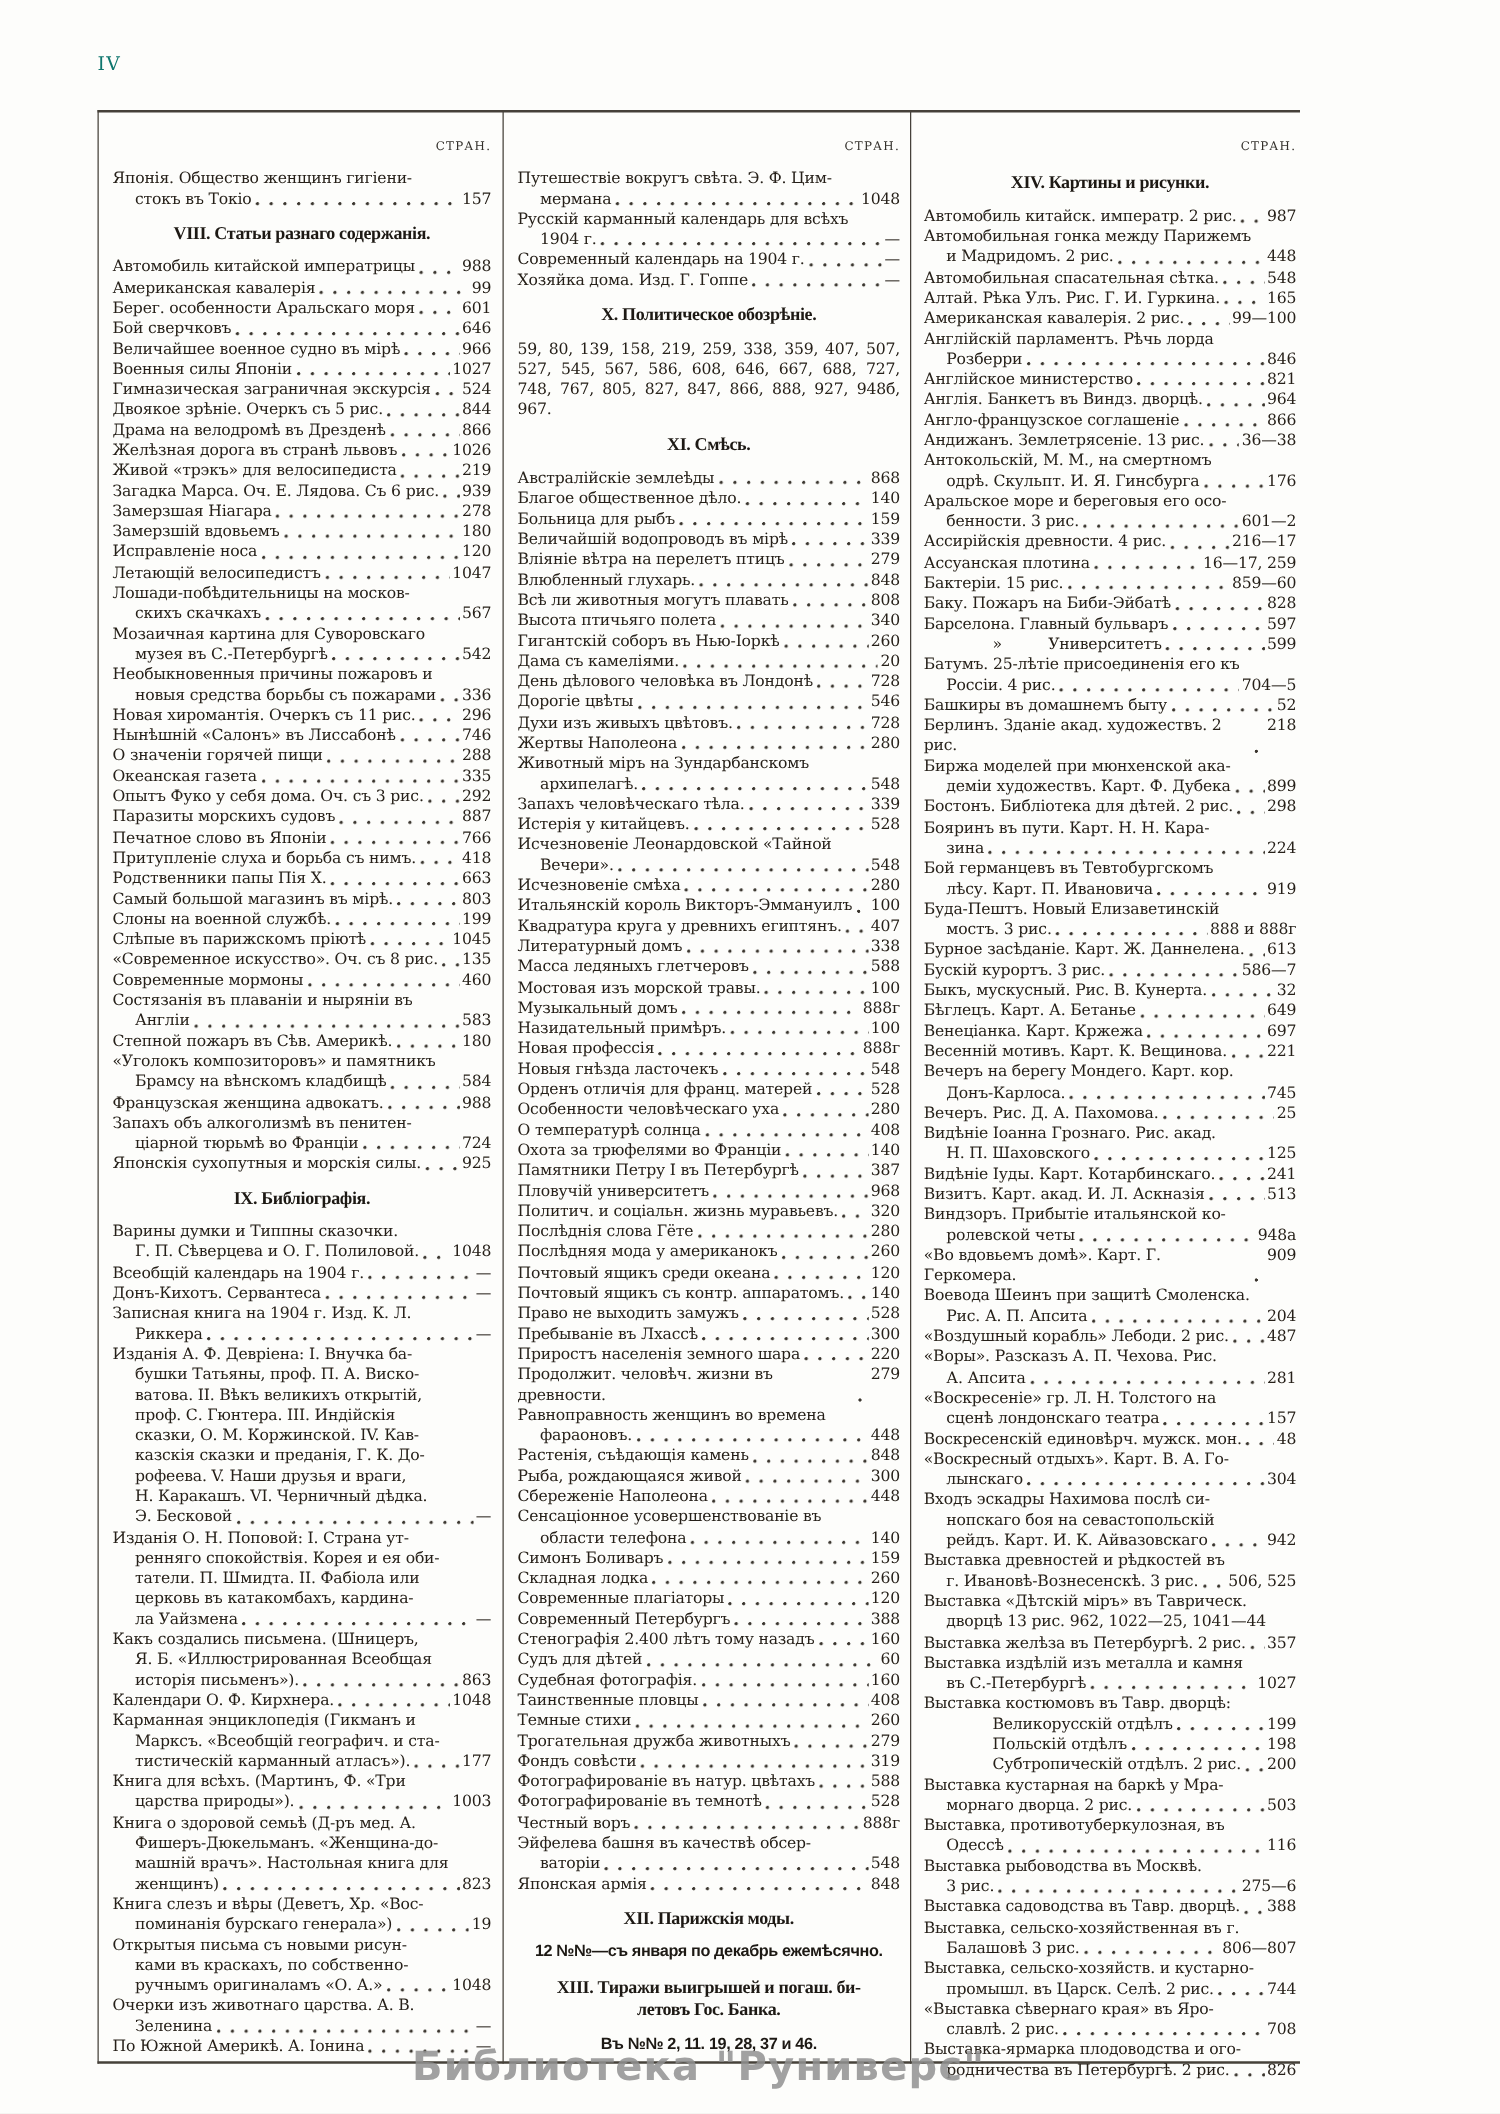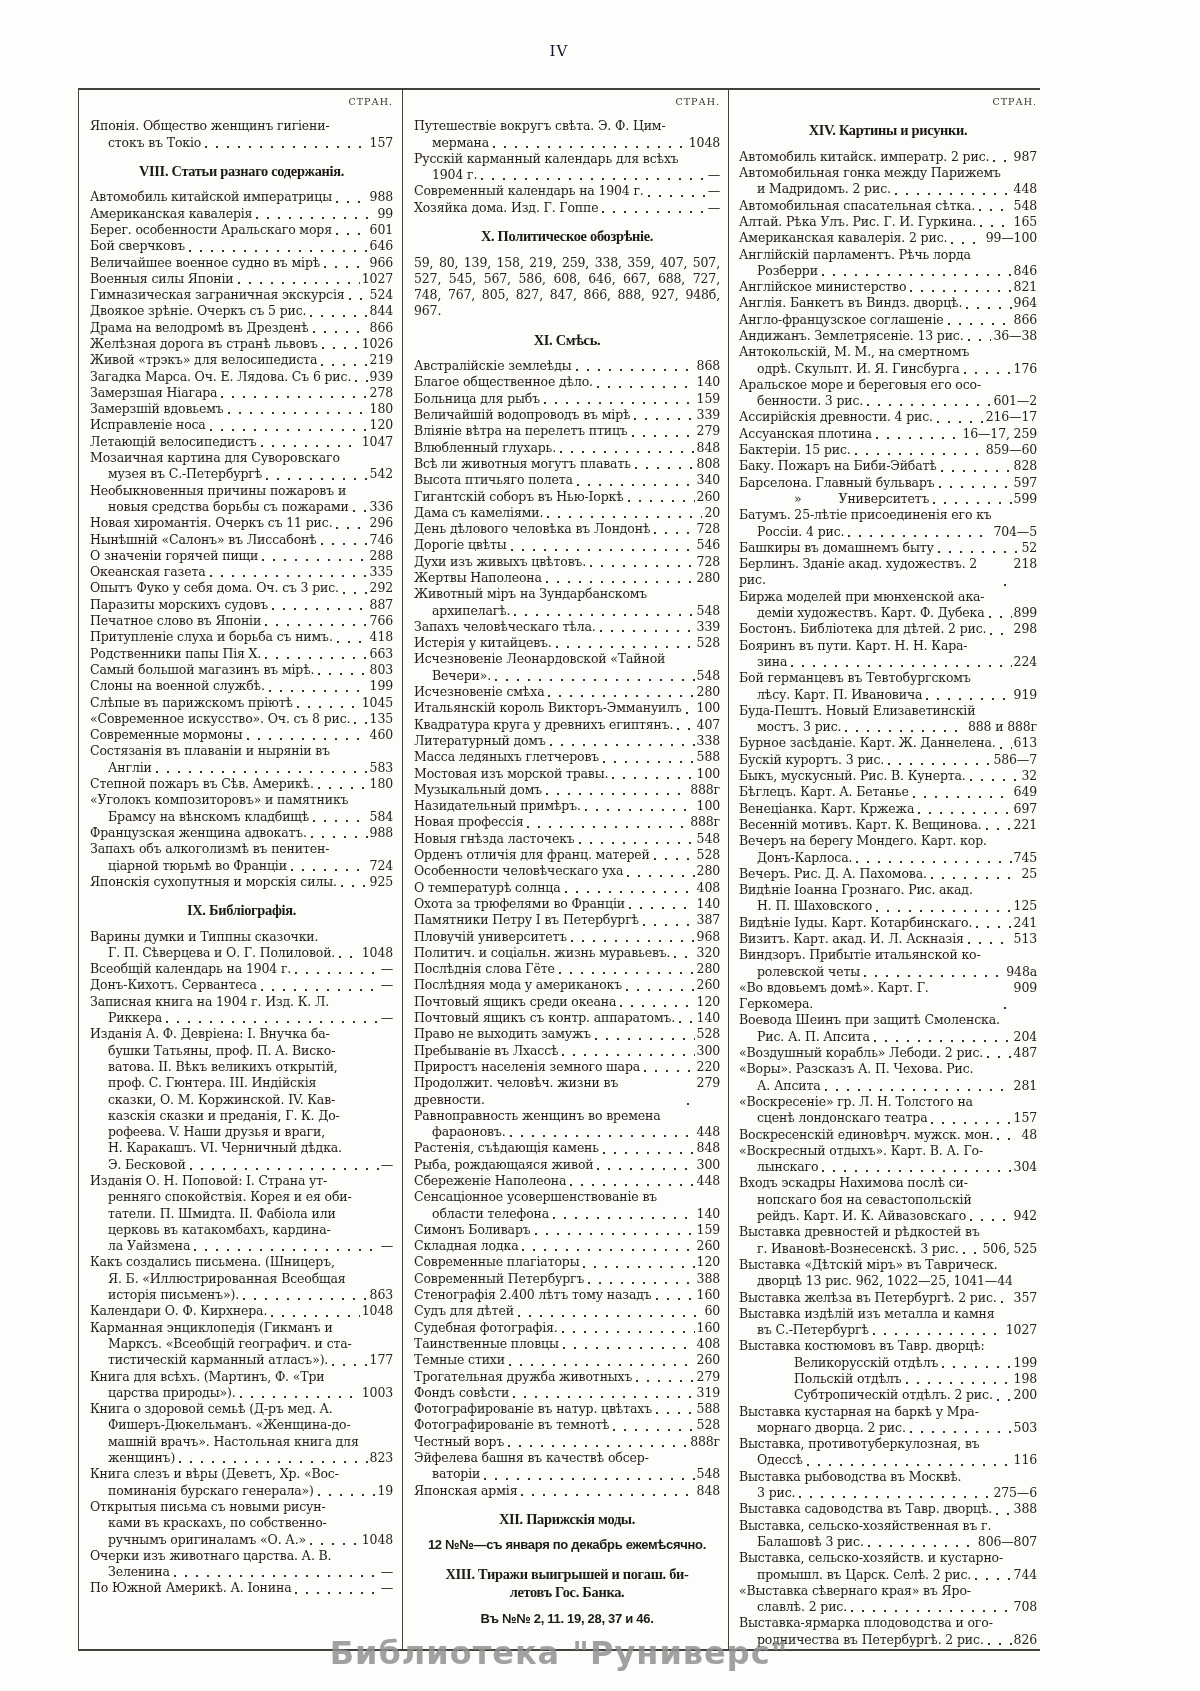--- a/index.html
+++ b/index.html
@@ -3,29 +3,29 @@
 <meta charset="utf-8">
 <style>
   html,body { margin:0; padding:0; background:#e9e7e2; }
   .page {
     position:relative; width:1200px; height:1691px; margin:0 auto;
     background:#fdfdfb; color:#262019; overflow:hidden;
     font-family:"DejaVu Serif", serif;
   }
   .folio {
     position:absolute; top:42px; left:78px; width:962px;
-    text-align:center; font-size:15px; letter-spacing:1px; color:#0f172a;
+    font-size:15px; letter-spacing:1px; color:#0f766e;
   }
   .rule { position:absolute; background:#46413a; }
   .rule-top    { left:78px;  top:88px;   width:962px; height:2px; }
   .rule-bottom { left:78px;  top:1649px; width:962px; height:2px; }
   .rule-left   { left:78px;  top:88px;   width:1px;   height:1563px; }
   .rule-d1     { left:402px; top:88px;   width:1px;   height:1563px; }
   .rule-d2     { left:728px; top:88px;   width:1px;   height:1563px; }
-  .col { position:absolute; top:92px; font-size:12.5px; line-height:16.3px; letter-spacing:-0.15px; }
+  .col { position:absolute; top:108px; font-size:12.5px; line-height:16.3px; letter-spacing:-0.15px; }
   .col1 { left:90px;  width:303px; }
   .col2 { left:414px; width:306px; }
   .col3 { left:739px; width:298px; }
   .stran { font-size:9.5px; letter-spacing:1px; text-align:right; color:#33302b; margin:2px 0 8px; }
   .heading {
     font-family:Liberation Serif, serif; font-weight:bold;
     font-size:14.4px; letter-spacing:-0.3px; text-align:center;
     white-space:nowrap; margin:11px 0 9px; line-height:1.28; color:#1d1914;
   }
   .heading div { white-space:nowrap; }
@@ -184,20 +184,30 @@
       </div>
       <div class="entry">
         <div class="line">
           <span class="t">Летающій велосипедистъ</span>
           <span class="leader"></span>
           <span class="pg">1047</span>
         </div>
       </div>
       <div class="entry">
         <div class="line">
+          <span class="t">Лошади-побѣдительницы на москов-</span>
+        </div>
+        <div class="line cont">
+          <span class="t">скихъ скачкахъ</span>
+          <span class="leader"></span>
+          <span class="pg">567</span>
+        </div>
+      </div>
+      <div class="entry">
+        <div class="line">
           <span class="t">Мозаичная картина для Суворовскаго</span>
         </div>
         <div class="line cont">
           <span class="t">музея въ С.-Петербургѣ</span>
           <span class="leader"></span>
           <span class="pg">542</span>
         </div>
       </div>
       <div class="entry">
         <div class="line">

